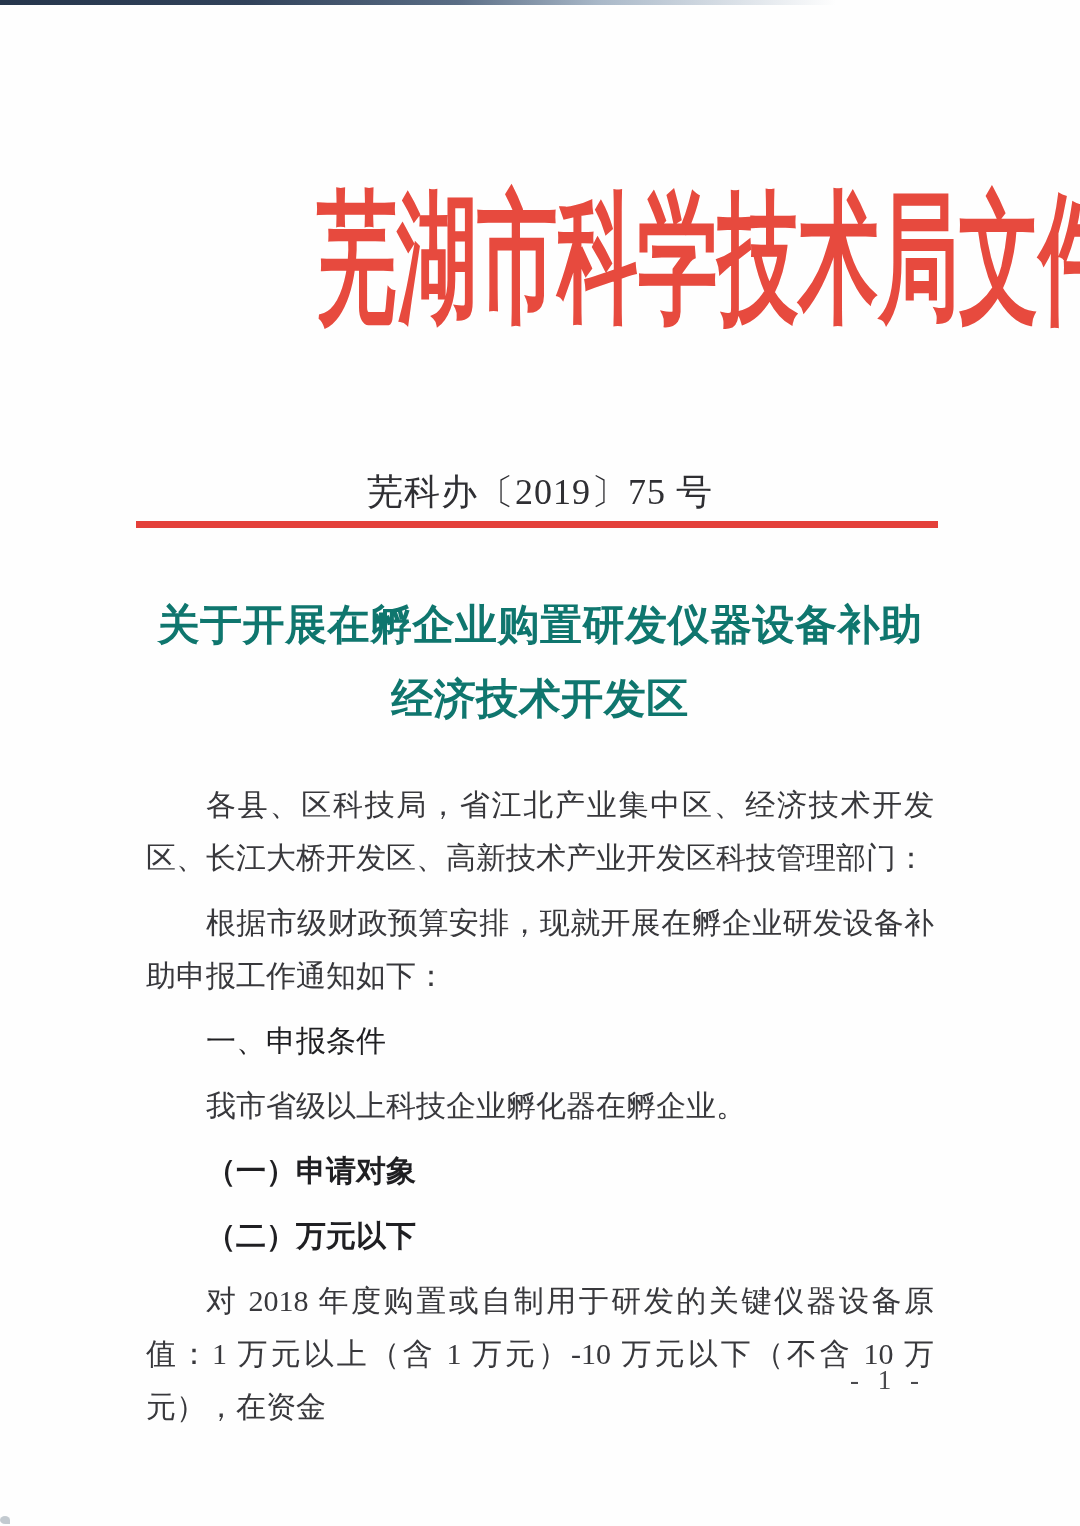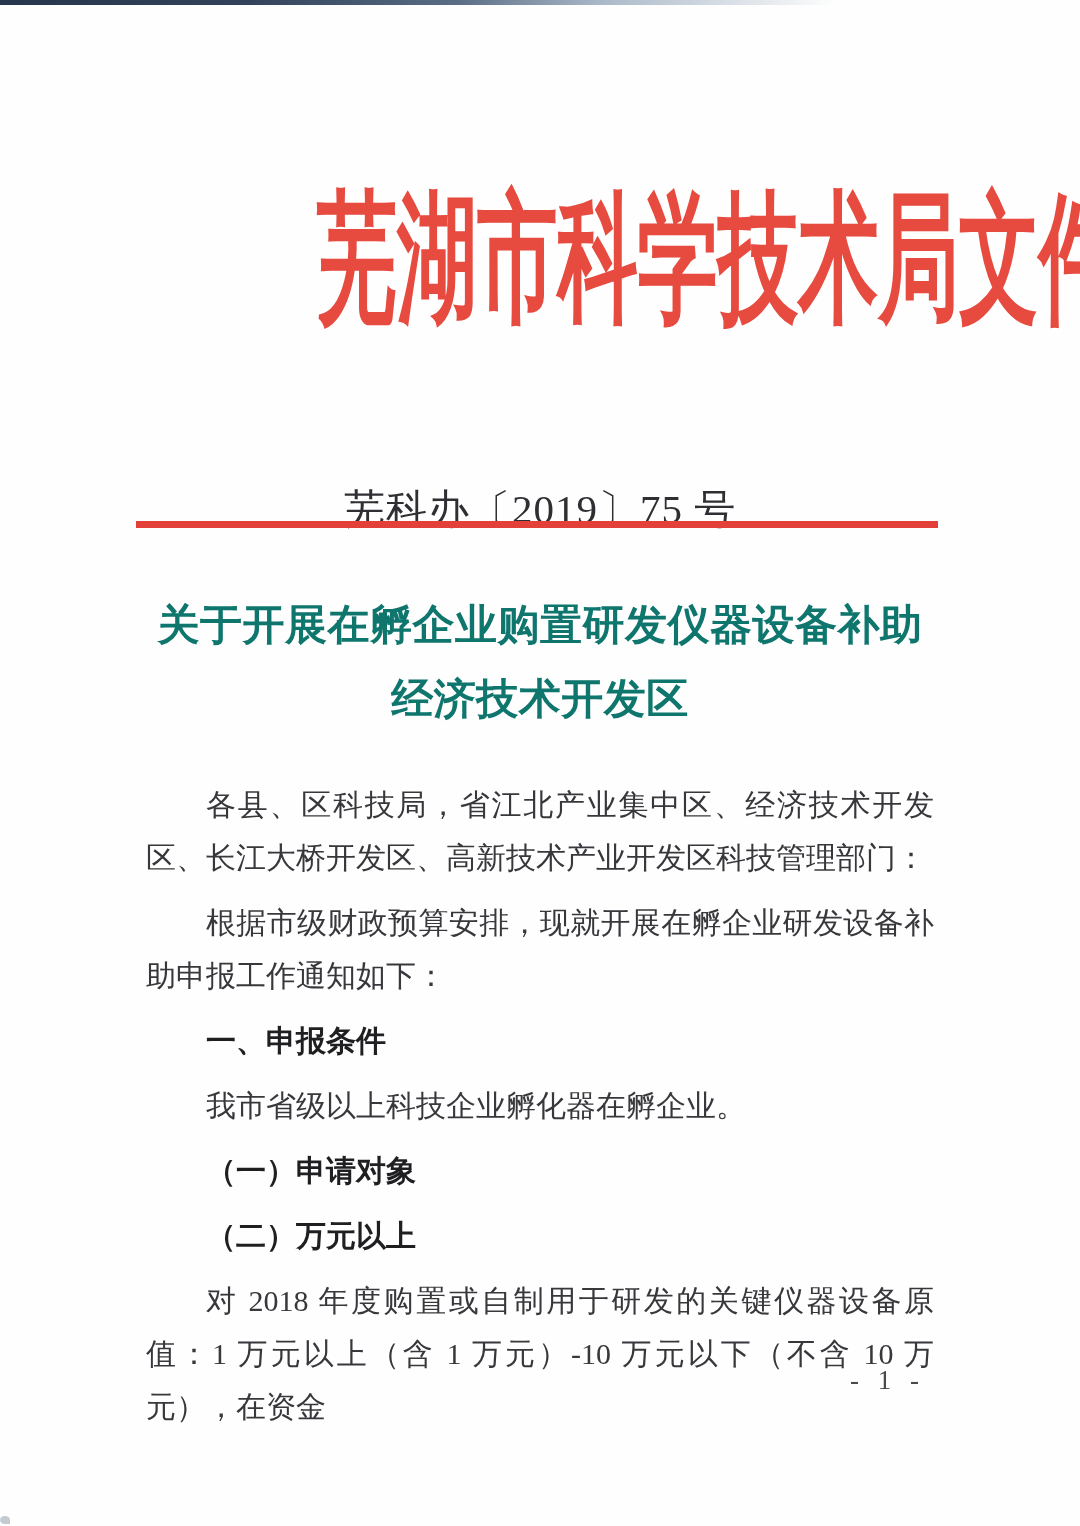--- a/index.html
+++ b/index.html
@@ -46,24 +46,24 @@
     font-weight: bold;
     color: #e74a3e;
     white-space: nowrap;
     letter-spacing: 0;
     transform: scaleX(0.565);
     transform-origin: 50% 50%;
   }
 
   .doc-number {
     position: absolute;
-    top: 489px; left: 0;
+    top: 472px; left: 0;
     width: 100%;
     text-align: center;
-    font-size: 41px;
+    font-size: 36px;
     line-height: 40px;
     color: #2f2f33;
     letter-spacing: 1px;
   }
 
   .red-rule {
     position: absolute;
     top: 521px; left: 136px;
     width: 802px; height: 7px;
     background: #e4403a;
@@ -90,21 +90,21 @@
     color: #38383c;
   }
   .para {
     margin: 12px;
     font-size: 30px;
     line-height: 53px;
     text-indent: 2em;
     text-align: justify;
   }
   .heading-1 {
-    font-weight: bold;
+    font-weight: normal;
     font-family: "Liberation Sans", "DejaVu Sans", sans-serif;
     color: #1f1f22;
   }
   .heading-2 {
     font-weight: bold;
     color: #1f1f22;
   }
 
   .page-number {
     position: absolute;
@@ -135,21 +135,21 @@
     <div class="doc-title-line">关于开展在孵企业购置研发仪器设备补助</div>
     <div class="doc-title-line">经济技术开发区</div>
   </div>
 
   <div class="doc-body">
     <p class="para">各县、区科技局，省江北产业集中区、经济技术开发区、长江大桥开发区、高新技术产业开发区科技管理部门：</p>
     <p class="para">根据市级财政预算安排，现就开展在孵企业研发设备补助申报工作通知如下：</p>
     <p class="para heading-1">一、申报条件</p>
     <p class="para">我市省级以上科技企业孵化器在孵企业。</p>
     <p class="para heading-2">（一）申请对象</p>
-    <p class="para heading-2">（二）万元以上</p>
+    <p class="para heading-2">（二）万元以下</p>
     <p class="para">对 2018 年度购置或自制用于研发的关键仪器设备原值：1 万元以上（含 1 万元）-10 万元以下（不含 10 万元），在资金</p>
   </div>
 
   <div class="page-number">- 1 -</div>
 
   <div class="scan-corner-mark"></div>
 
 </div>
 
 </body></html>

